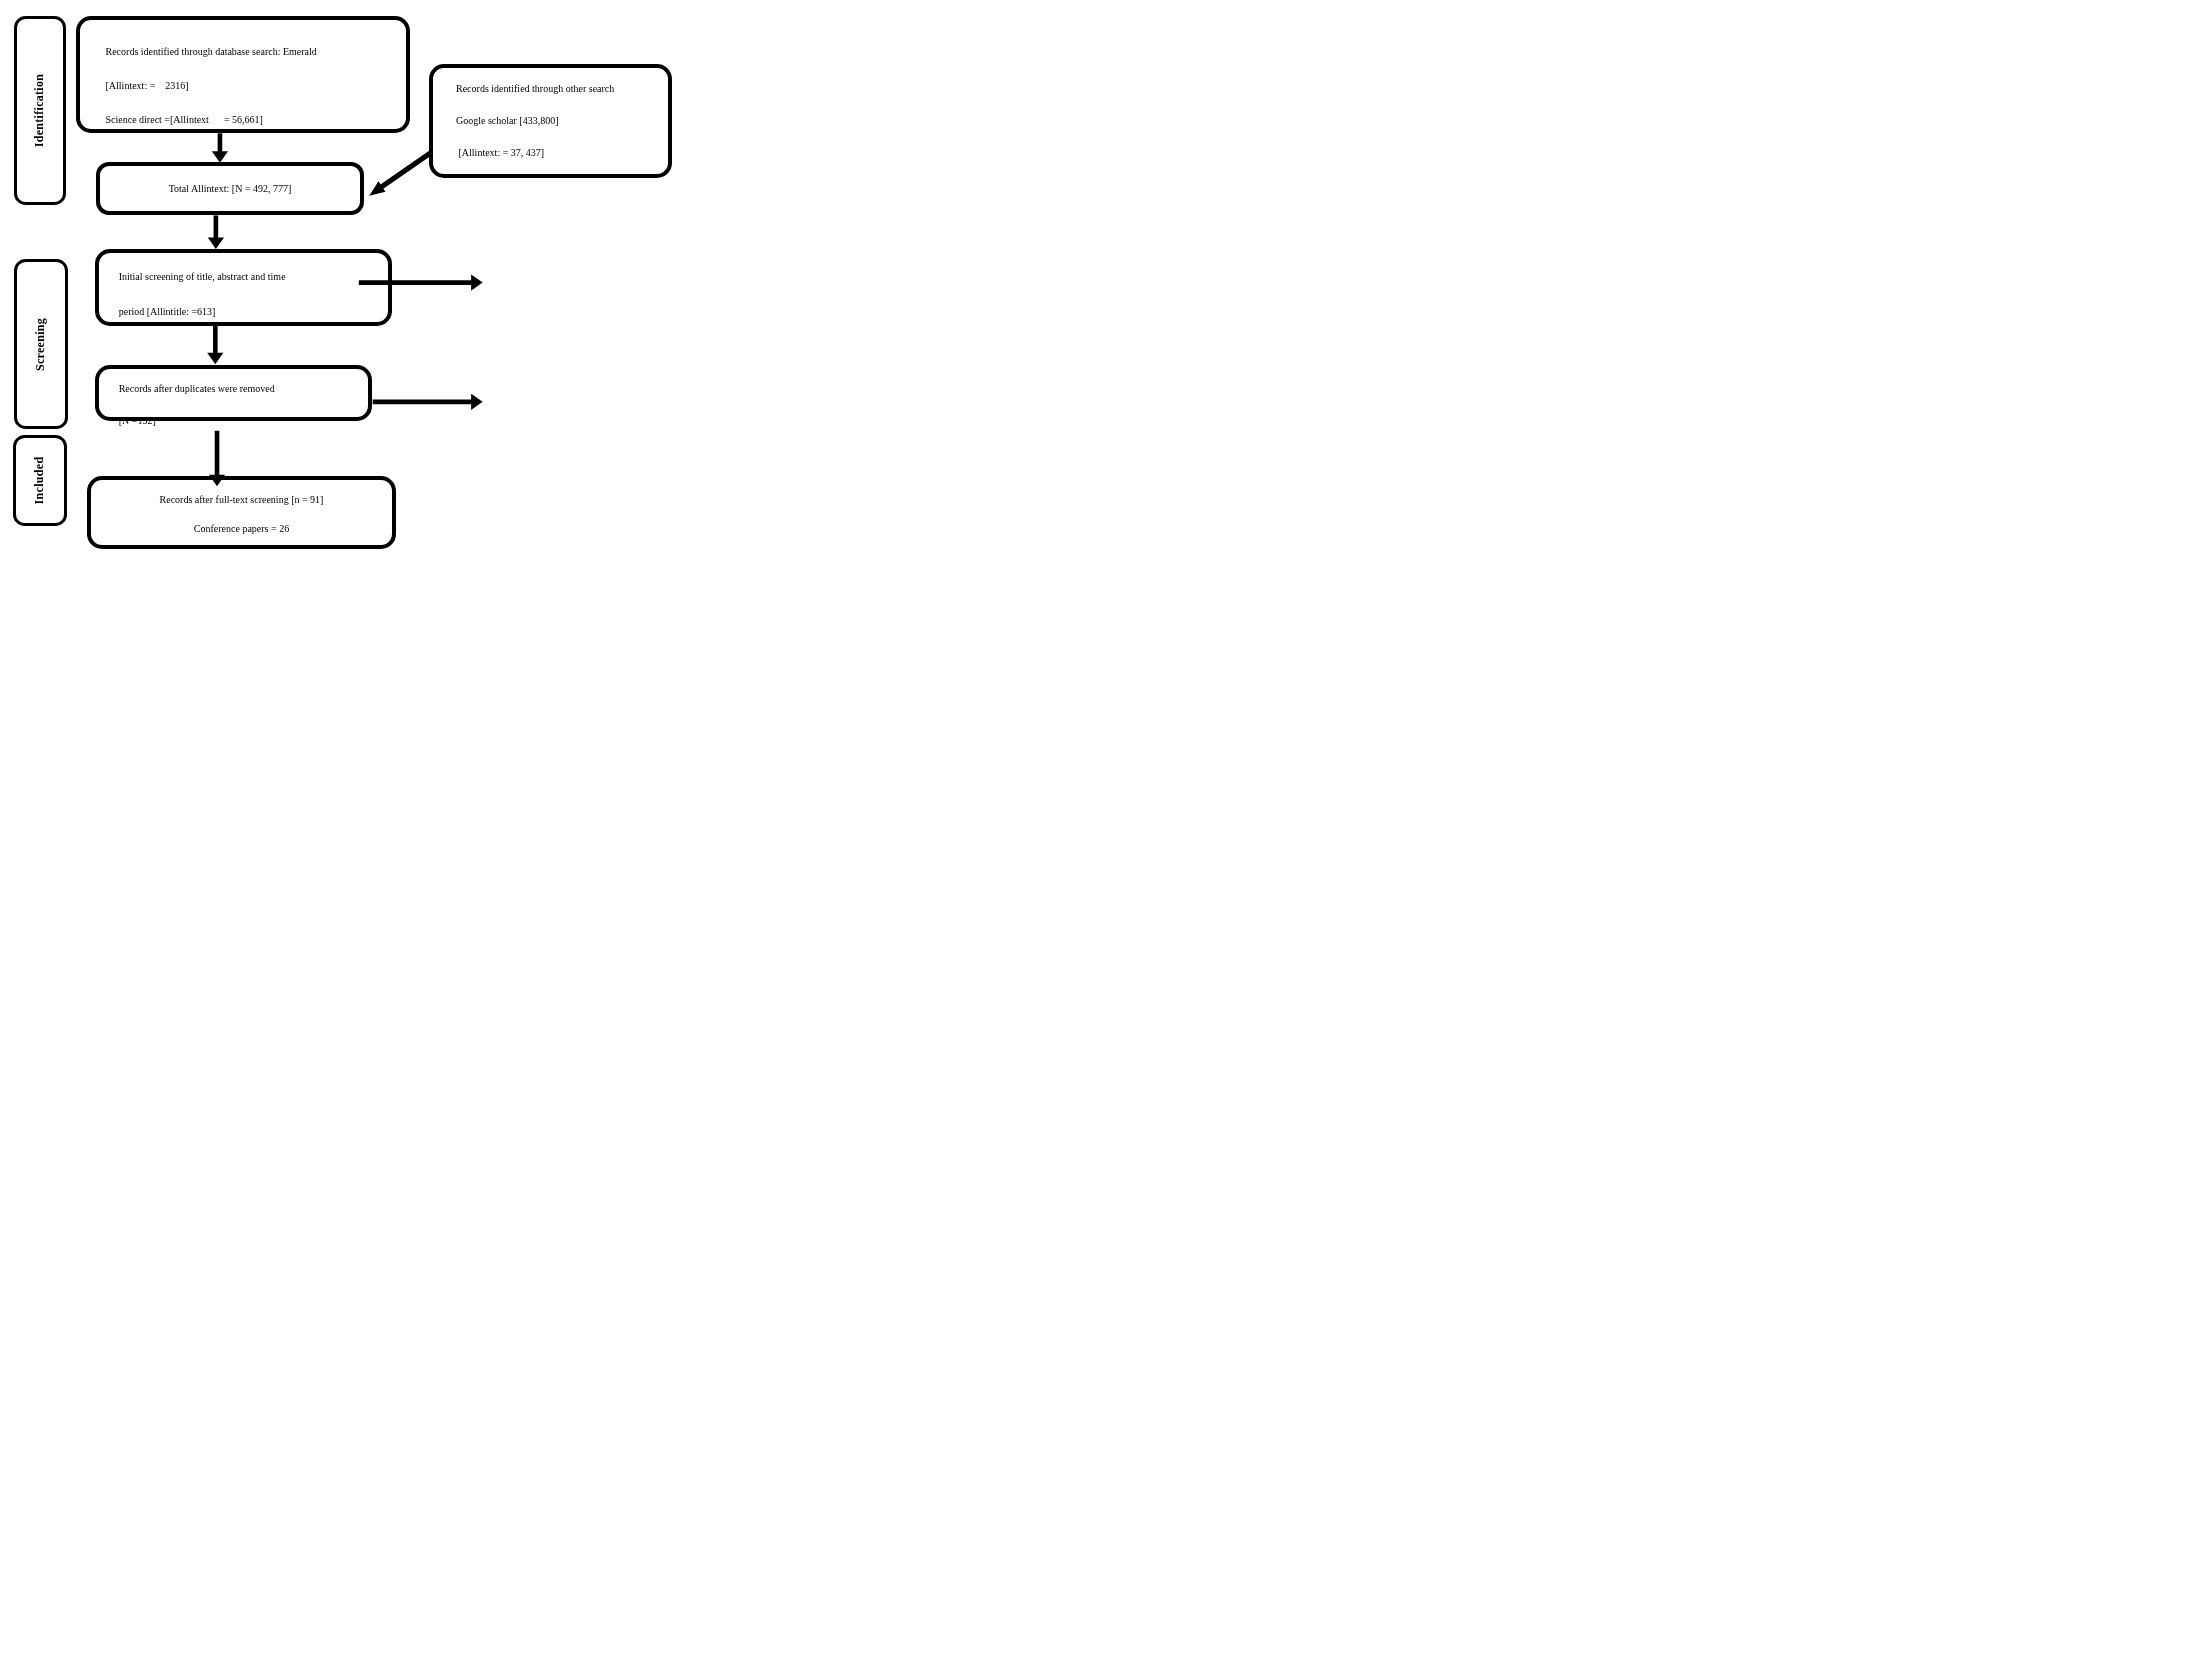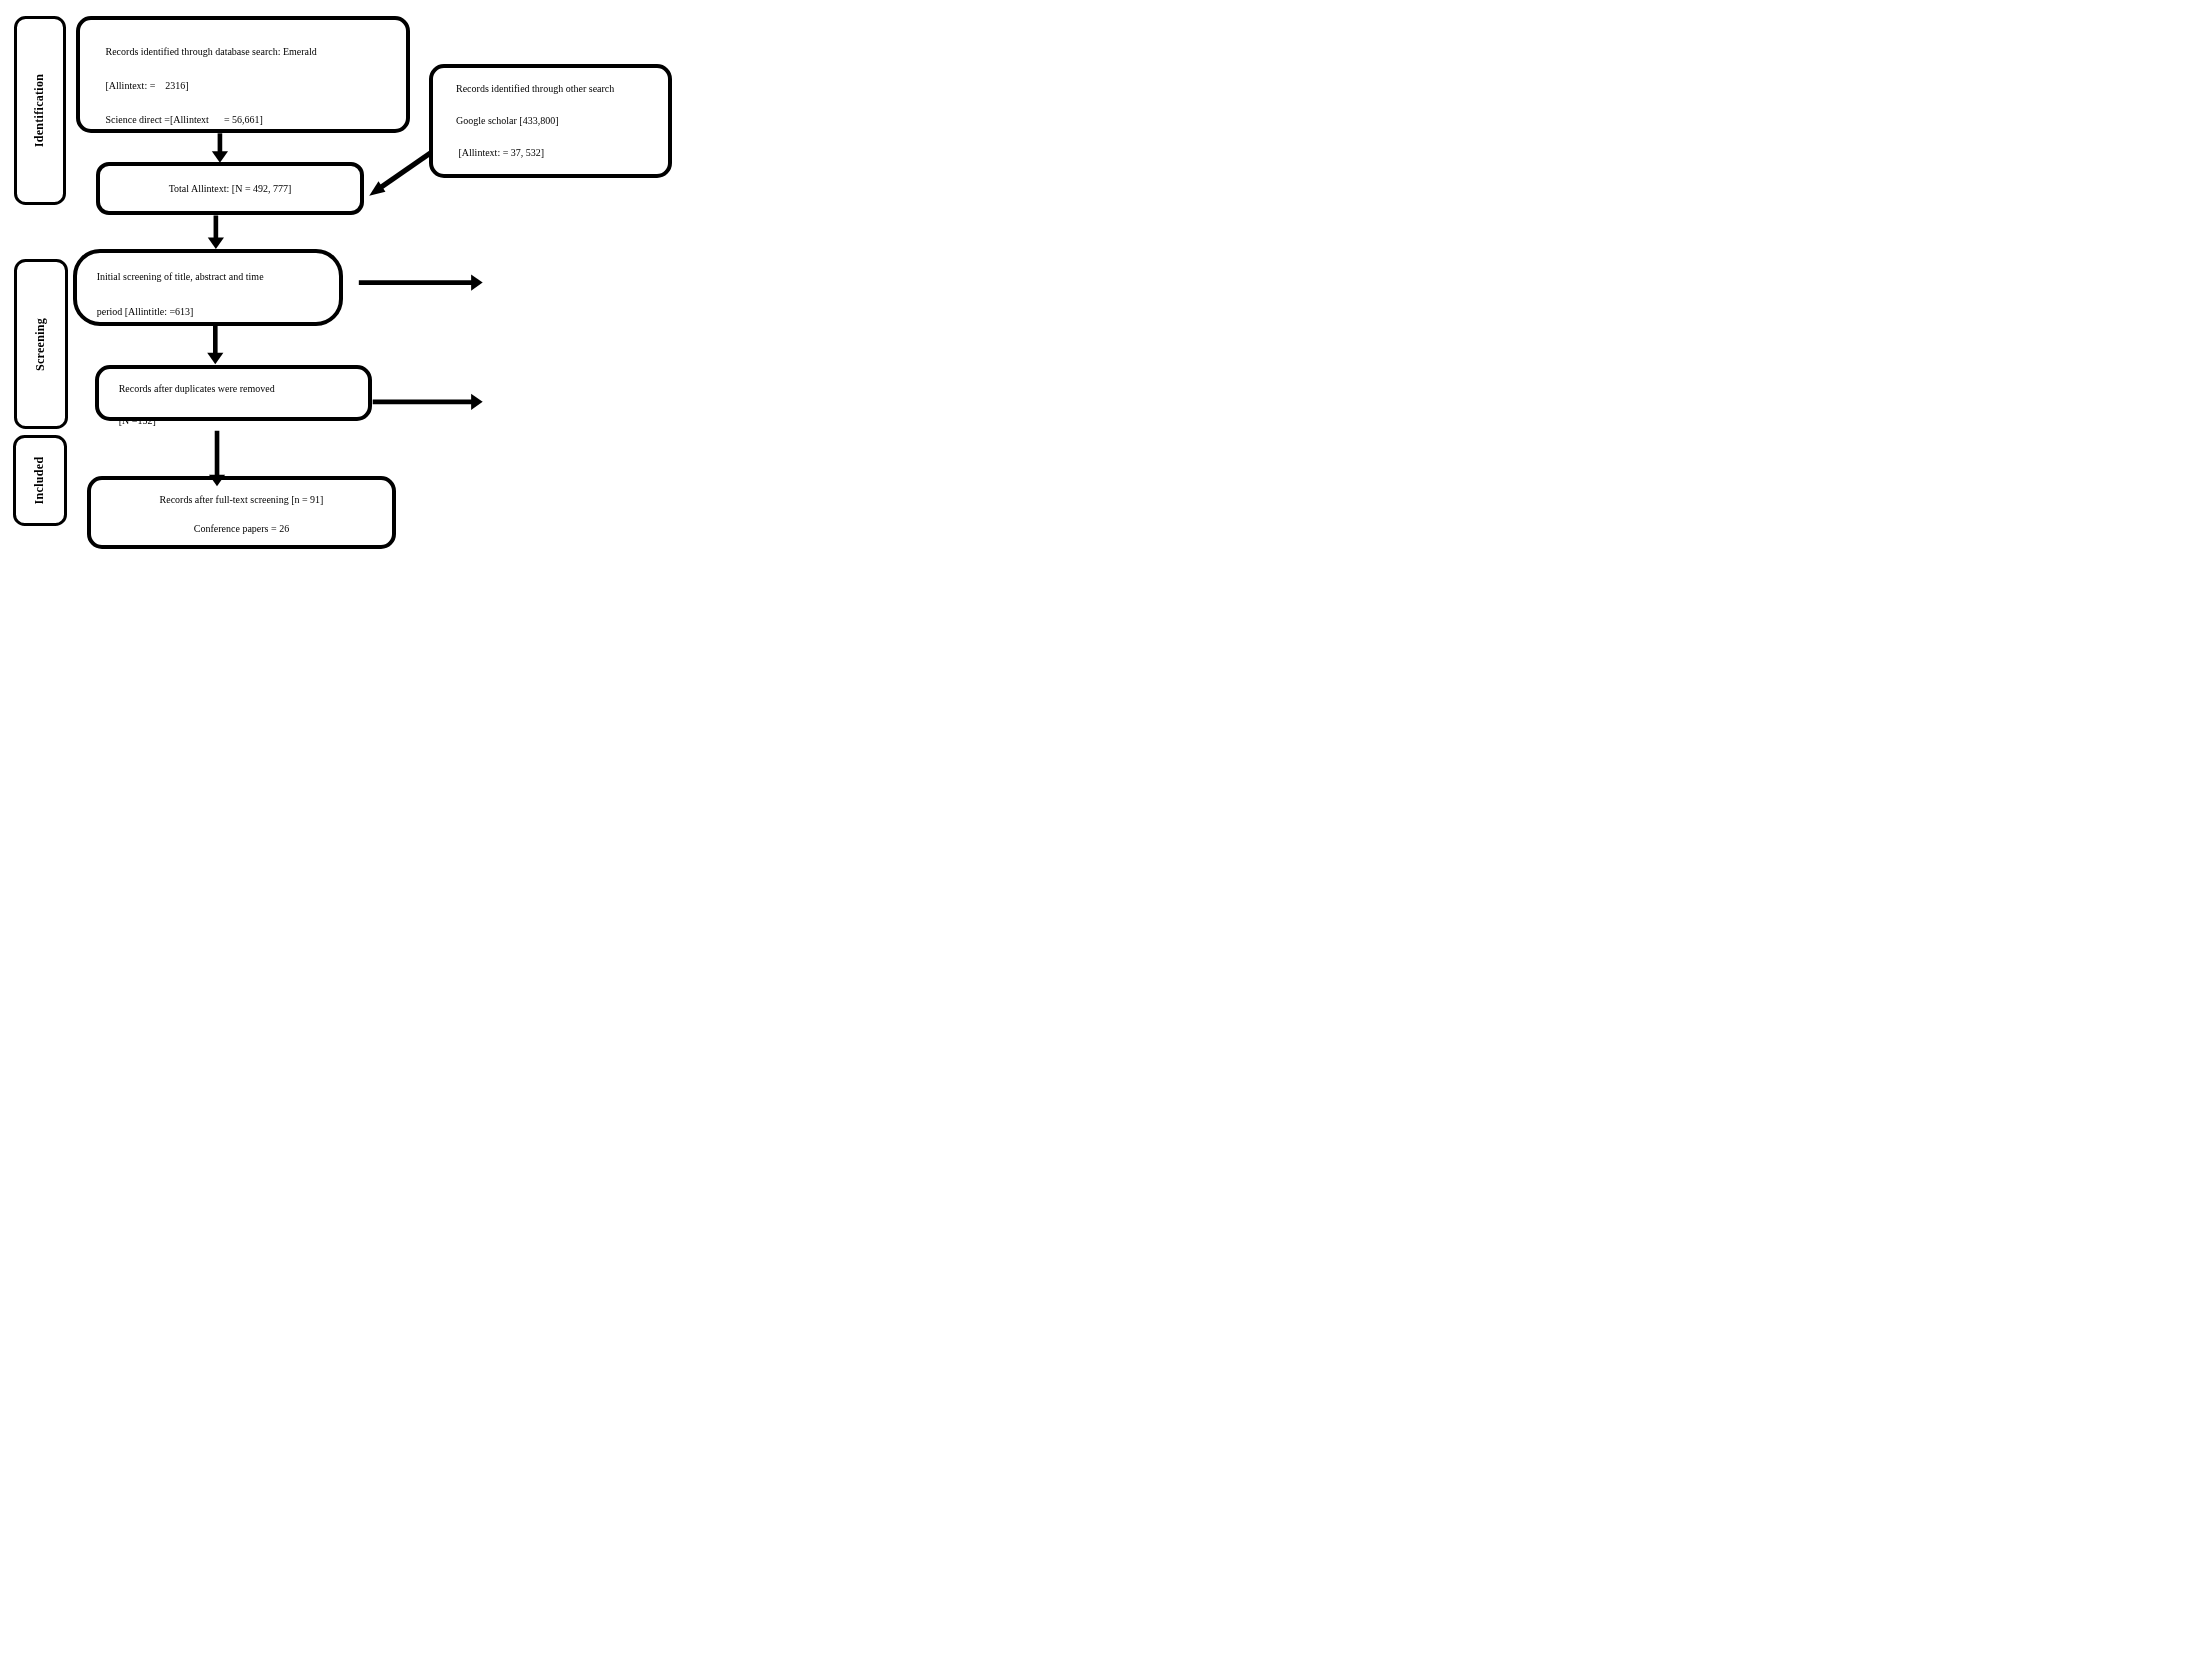--- a/index.html
+++ b/index.html
@@ -21,21 +21,21 @@
   .labelbox span{
     transform:rotate(-90deg);white-space:nowrap;
     font-weight:bold;font-size:12px;letter-spacing:0.3px;
   }
   
   #box-identified-db{left:76px;top:16px;width:334px;height:117px;padding:15px 17.4px 0 25.5px;}
   #box-identified-db .line{line-height:34px;}
   #box-other-search{left:429px;top:64px;width:243px;height:114px;padding:4.6px 15px 0 23px;}
   #box-other-search .line{line-height:32px;}
   #box-total{left:96px;top:162px;width:268px;height:53px;display:flex;align-items:center;justify-content:center;text-align:center;border-radius:13px;}
-  #box-initial-screening{left:73px;top:249px;width:270px;height:77px;padding:5.8px 15px 0 19.7px;border-radius:27px;}
+  #box-initial-screening{left:95px;top:249px;width:297px;height:77px;padding:5.8px 15px 0 19.7px;}
   #box-initial-screening .line{line-height:35px;}
   #box-excluded{left:484px;top:258px;width:225px;height:163px;padding:9.3px 21px 0 21px;}
   #box-excluded .line{line-height:31px;}
   #box-excluded .line.j1{word-spacing:3.5px;}
   #box-excluded .line.j2{word-spacing:1.7px;}
   #box-after-duplicates{left:95px;top:365px;width:277px;height:56px;padding:3.5px 15px 0 19.7px;}
   #box-after-duplicates .line{line-height:32px;}
   #box-full-text{left:87px;top:476px;width:309px;height:73px;padding:4.6px 5.8px 0 5.8px;text-align:center;}
   #box-full-text .line{line-height:29px;}
   
@@ -61,21 +61,21 @@
 
   <div class="flowbox" id="box-identified-db">
     <div class="line">Records identified through database search: Emerald</div>
     <div class="line">[Allintext: =    2316]</div>
     <div class="line">Science direct =[Allintext      = 56,661]</div>
   </div>
 
   <div class="flowbox" id="box-other-search">
     <div class="line">Records identified through other search</div>
     <div class="line">Google scholar [433,800]</div>
-    <div class="line"> [Allintext: = 37, 532]</div>
+    <div class="line"> [Allintext: = 37, 437]</div>
   </div>
 
   <div class="flowbox" id="box-total">
     <div class="line">Total Allintext: [N = 492, 777]</div>
   </div>
 
   <div class="flowbox" id="box-initial-screening">
     <div class="line">Initial screening of title, abstract and time</div>
     <div class="line">period [Allintitle: =613]</div>
   </div>

